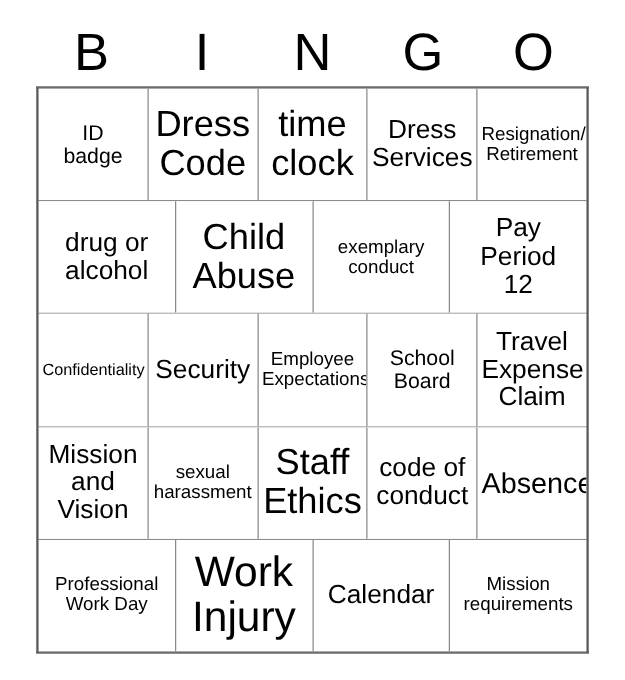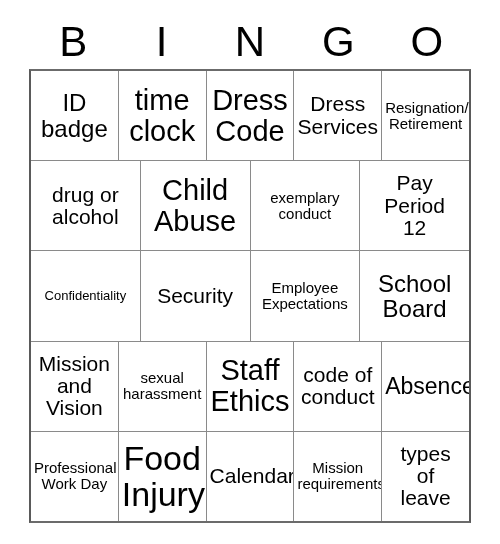--- a/index.html
+++ b/index.html
@@ -69,21 +69,21 @@
   .cell-text {
     display: block;
     width: 100%;
     line-height: 1.06;
     color: #000000;
     white-space: pre-line;
   }
   
   .fs-xxl .cell-text { font-size: 34px; }
   .fs-xl  .cell-text { font-size: 29px; }
-  .fs-lg  .cell-text { font-size: 24px; }
+  .fs-lg  .cell-text { font-size: 17px; }
   .fs-md  .cell-text { font-size: 21px; }
   .fs-sm  .cell-text { font-size: 23px; }
   .fs-xs  .cell-text { font-size: 15px; }
   .fs-xxs .cell-text { font-size: 13px; }
 </style>
 </head>
 <body>
 
 <div id="card">
 
@@ -96,26 +96,26 @@
   </div>
 
   <div id="grid">
 
     <div class="grid-row">
       <div class="cell fs-lg">
           <span class="cell-text">ID
 badge</span>
         </div>
       <div class="cell fs-xl">
+          <span class="cell-text">Dress
+Code</span>
+        </div>
+      <div class="cell fs-xl">
           <span class="cell-text">time
 clock</span>
-        </div>
-      <div class="cell fs-xl">
-          <span class="cell-text">Dress
-Code</span>
         </div>
       <div class="cell fs-md">
           <span class="cell-text">Dress
 Services</span>
         </div>
       <div class="cell fs-xs">
           <span class="cell-text">Resignation/
 Retirement</span>
         </div>
     </div>
@@ -148,20 +148,25 @@
           <span class="cell-text">Security</span>
         </div>
       <div class="cell fs-xs">
           <span class="cell-text">Employee
 Expectations</span>
         </div>
       <div class="cell fs-lg">
           <span class="cell-text">School
 Board</span>
         </div>
+      <div class="cell fs-md">
+          <span class="cell-text">Travel
+Expense
+Claim</span>
+        </div>
     </div>
 
     <div class="grid-row">
       <div class="cell fs-md">
           <span class="cell-text">Mission
 and
 Vision</span>
         </div>
       <div class="cell fs-xs">
           <span class="cell-text">sexual
@@ -179,31 +184,26 @@
           <span class="cell-text">Absences</span>
         </div>
     </div>
 
     <div class="grid-row">
       <div class="cell fs-xs">
           <span class="cell-text">Professional
 Work Day</span>
         </div>
       <div class="cell fs-xxl">
-          <span class="cell-text">Food
+          <span class="cell-text">Work
 Injury</span>
         </div>
       <div class="cell fs-md">
           <span class="cell-text">Calendar</span>
         </div>
       <div class="cell fs-xs">
           <span class="cell-text">Mission
 requirements</span>
         </div>
-      <div class="cell fs-md">
-          <span class="cell-text">types
-of
-leave</span>
-        </div>
     </div>
 
   </div>
 </div>
 
 </body></html>

